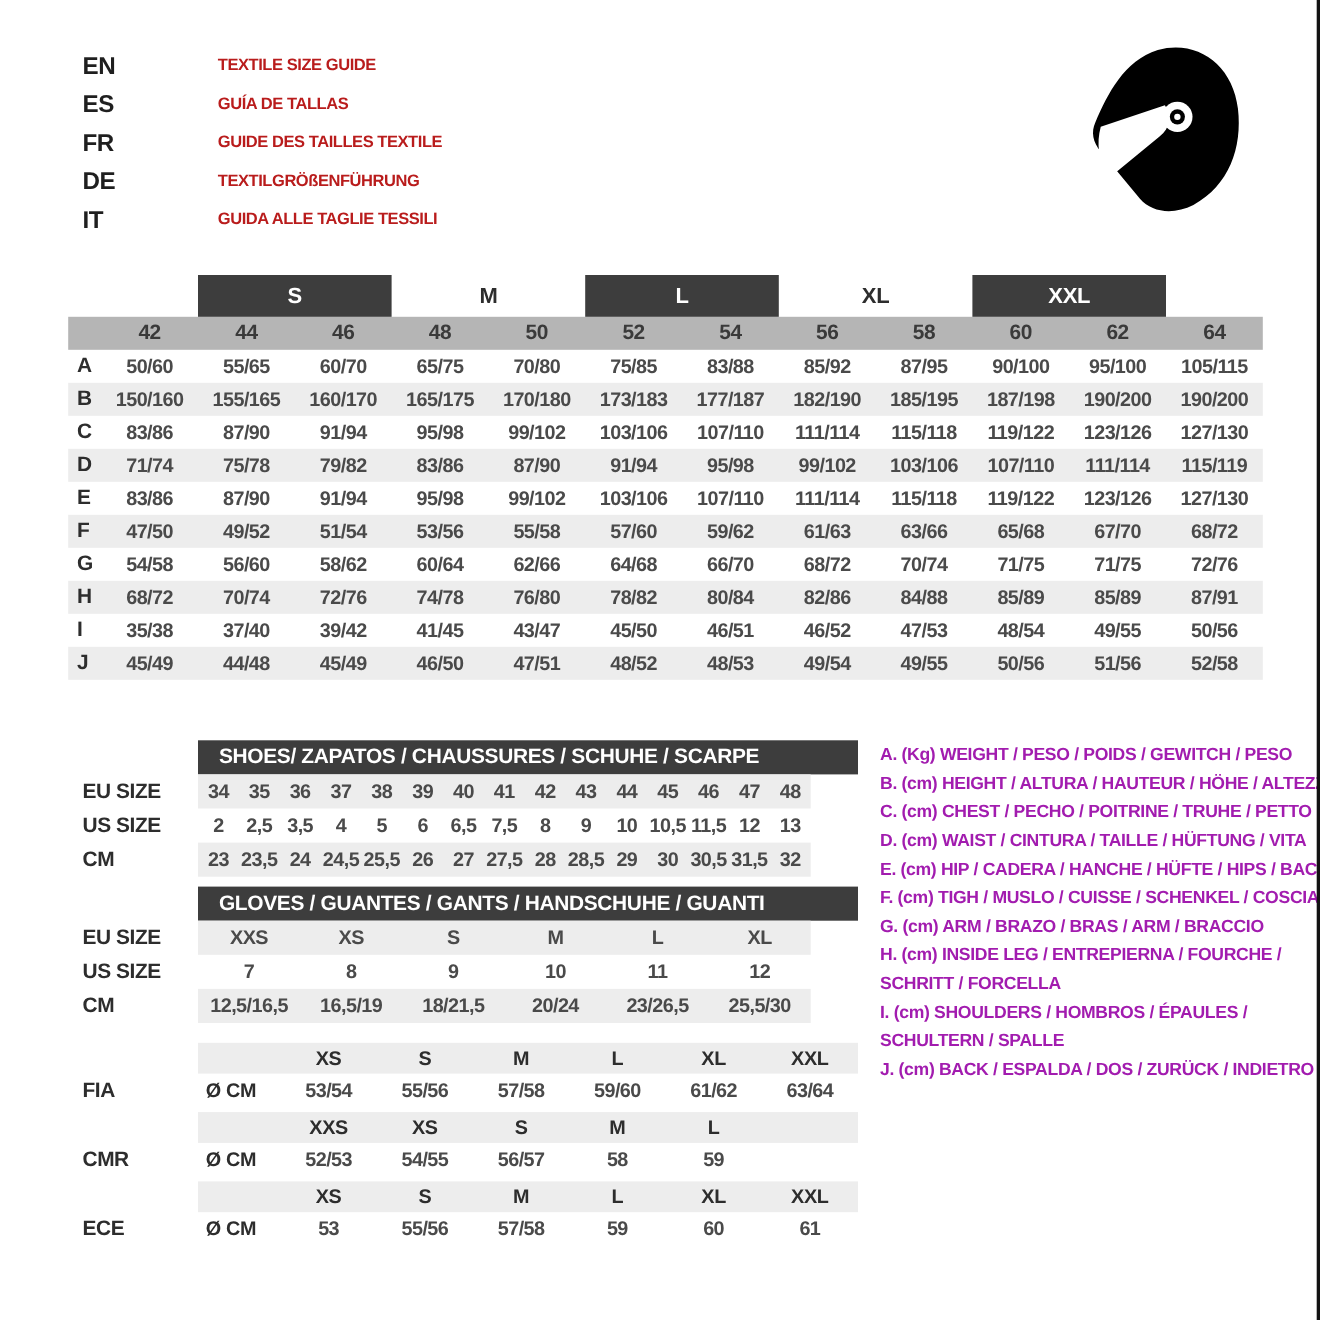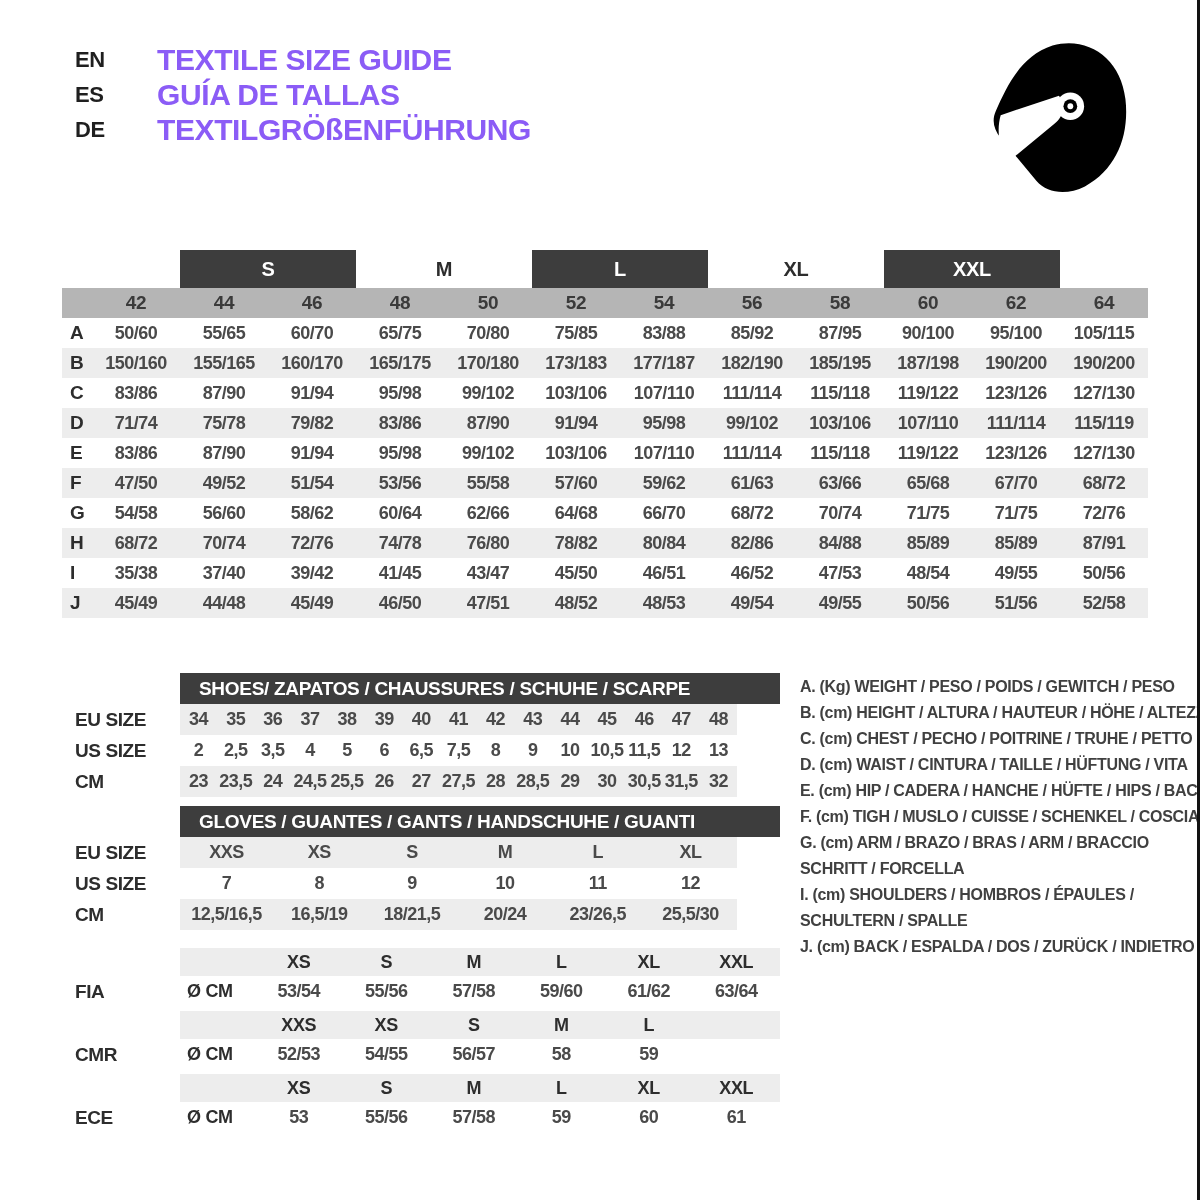--- a/index.html
+++ b/index.html
@@ -4,21 +4,21 @@
 <style>
   html,body{margin:0;padding:0;background:#fff;}
   body{width:1200px;height:1200px;position:relative;overflow:hidden;
        font-family:"Liberation Sans", sans-serif;-webkit-font-smoothing:antialiased;}
   .abs{position:absolute;}
 
   
   .languages{left:75px;top:42px;}
   .lang-row{display:flex;height:35px;gap:32px;}
   .lang-code{width:50px;font-weight:bold;font-size:22px;line-height:35px;color:#1f1f1f;letter-spacing:-0.4px;}
-  .lang-text{font-weight:bold;font-size:30px;line-height:35px;color:#8b5cf6;letter-spacing:-0.4px;white-space:nowrap;}
+  .lang-text{font-weight:bold;font-size:15px;line-height:35px;color:#b91c1c;letter-spacing:-0.4px;white-space:nowrap;margin-left:41px;}
 
   
   .helmet-icon{left:978px;top:32px;width:162px;height:176px;}
 
   
   .main-table{left:62px;top:250px;width:1086px;}
   .sg-row,.num-row,.trow{display:grid;grid-template-columns:30px repeat(12,1fr);}
   .sg-row{height:38px;position:relative;}
   .sg{grid-row:1;text-align:center;font-weight:bold;font-size:20px;line-height:38px;color:#2d2d2d;letter-spacing:-0.3px;}
   .sg[data-bar="true"]{background:#3d3d3d;color:#ffffff;}
@@ -53,47 +53,55 @@
   .hstrip-row{display:flex;height:28px;}
   .hspacer{width:120px;}
   .hstrip{width:600px;background:#ededed;display:grid;grid-template-columns:75px repeat(6,1fr);}
   .hsize{text-align:center;font-weight:bold;font-size:18px;line-height:28px;color:#2d2d2d;letter-spacing:-0.3px;}
   .hdata-row{display:flex;height:31px;}
   .hvals{width:600px;display:grid;grid-template-columns:75px repeat(6,1fr);}
   .hunit{font-weight:bold;font-size:18px;line-height:31px;color:#2d2d2d;padding-left:7px;letter-spacing:-0.3px;}
 
   
   .legend{left:800px;top:674px;width:398px;}
-  .legend-line{margin:0;font-weight:bold;font-size:16px;line-height:26px;color:#404040;letter-spacing:-0.3px;white-space:nowrap;}
+  .legend-line{margin:0;font-weight:bold;font-size:16px;line-height:26px;color:#a21caf;letter-spacing:-0.3px;white-space:nowrap;}
 
   .right-border{right:0;top:0;width:3px;height:1200px;background:#121212;}
 </style>
 </head>
 <body>
 
 <div class="page">
 
   <div class="abs languages">
 
       <div class="lang-row">
         <span class="lang-code">EN</span>
         <span class="lang-text">TEXTILE SIZE GUIDE</span>
       </div>
 
       <div class="lang-row">
         <span class="lang-code">ES</span>
         <span class="lang-text">GUÍA DE TALLAS</span>
       </div>
 
+      <div class="lang-row">
+        <span class="lang-code">FR</span>
+        <span class="lang-text">GUIDE DES TAILLES TEXTILE</span>
+      </div>
 
       <div class="lang-row">
         <span class="lang-code">DE</span>
         <span class="lang-text">TEXTILGRÖßENFÜHRUNG</span>
       </div>
 
+      <div class="lang-row">
+        <span class="lang-code">IT</span>
+        <span class="lang-text">GUIDA ALLE TAGLIE TESSILI</span>
+      </div>
     </div>
 
   <div class="abs helmet-icon">
     <svg width="162" height="176" viewBox="0 0 200 212" xmlns="http://www.w3.org/2000/svg">
       <path fill="#000000" d="M92 14 C136 2 176 30 182 80 C187 124 172 166 132 188 C110 199 86 197 72 181 L28 128 C19 117 17 106 22 95 C36 63 54 26 92 14 Z"></path>
       <path fill="#ffffff" d="M28 100 L100 76 C108 88 106 102 94 111 L38 157 C25 139 23 118 28 100 Z"></path>
       <circle cx="114" cy="89" r="17" fill="#ffffff"></circle>
       <circle cx="114" cy="89" r="8.5" fill="#000000"></circle>
       <circle cx="114" cy="89" r="3.6" fill="#ffffff"></circle>
     </svg>
@@ -512,20 +520,21 @@
       <p class="legend-line">C. (cm) CHEST / PECHO / POITRINE / TRUHE / PETTO</p>
 
       <p class="legend-line">D. (cm) WAIST / CINTURA / TAILLE / HÜFTUNG / VITA</p>
 
       <p class="legend-line">E. (cm) HIP / CADERA / HANCHE / HÜFTE / HIPS /  BACINO</p>
 
       <p class="legend-line">F. (cm) TIGH / MUSLO / CUISSE / SCHENKEL / COSCIA</p>
 
       <p class="legend-line">G. (cm) ARM  / BRAZO / BRAS / ARM / BRACCIO</p>
 
+      <p class="legend-line">H. (cm) INSIDE LEG / ENTREPIERNA / FOURCHE /</p>
 
       <p class="legend-line">SCHRITT / FORCELLA</p>
 
       <p class="legend-line">I.  (cm) SHOULDERS / HOMBROS / ÉPAULES /</p>
 
       <p class="legend-line">SCHULTERN / SPALLE</p>
 
       <p class="legend-line">J. (cm) BACK / ESPALDA / DOS / ZURÜCK / INDIETRO</p>
     </div>
 

